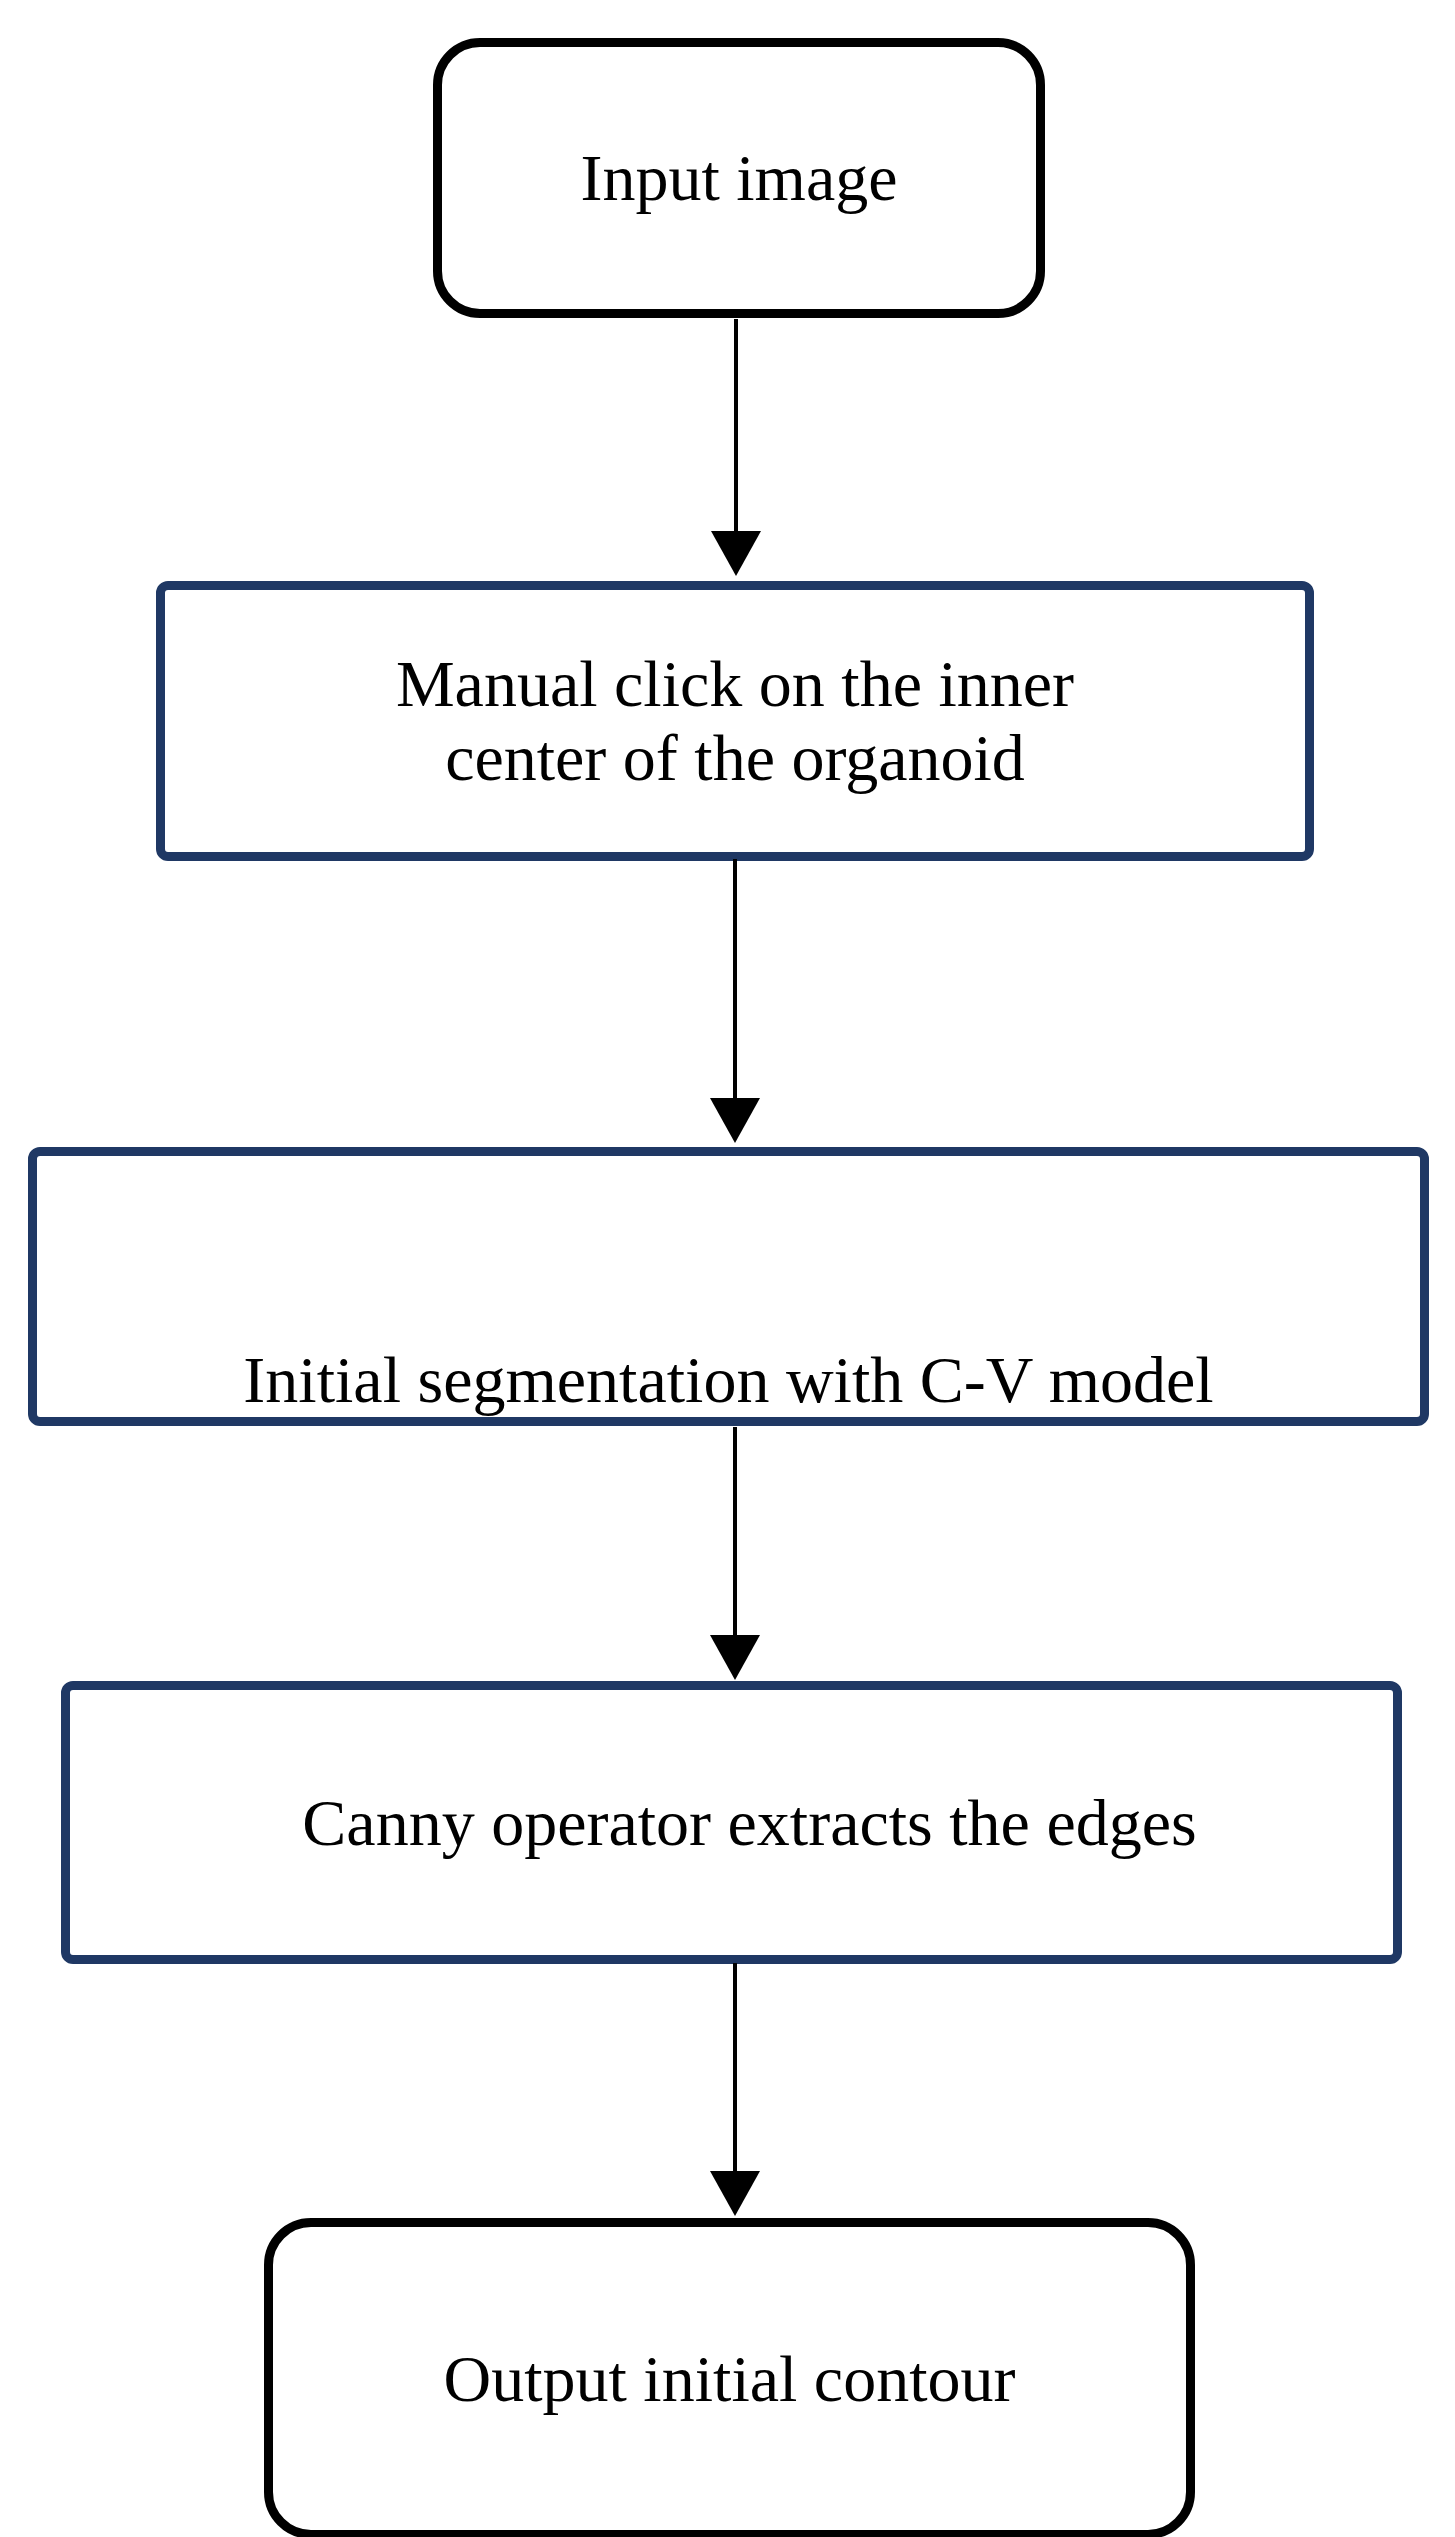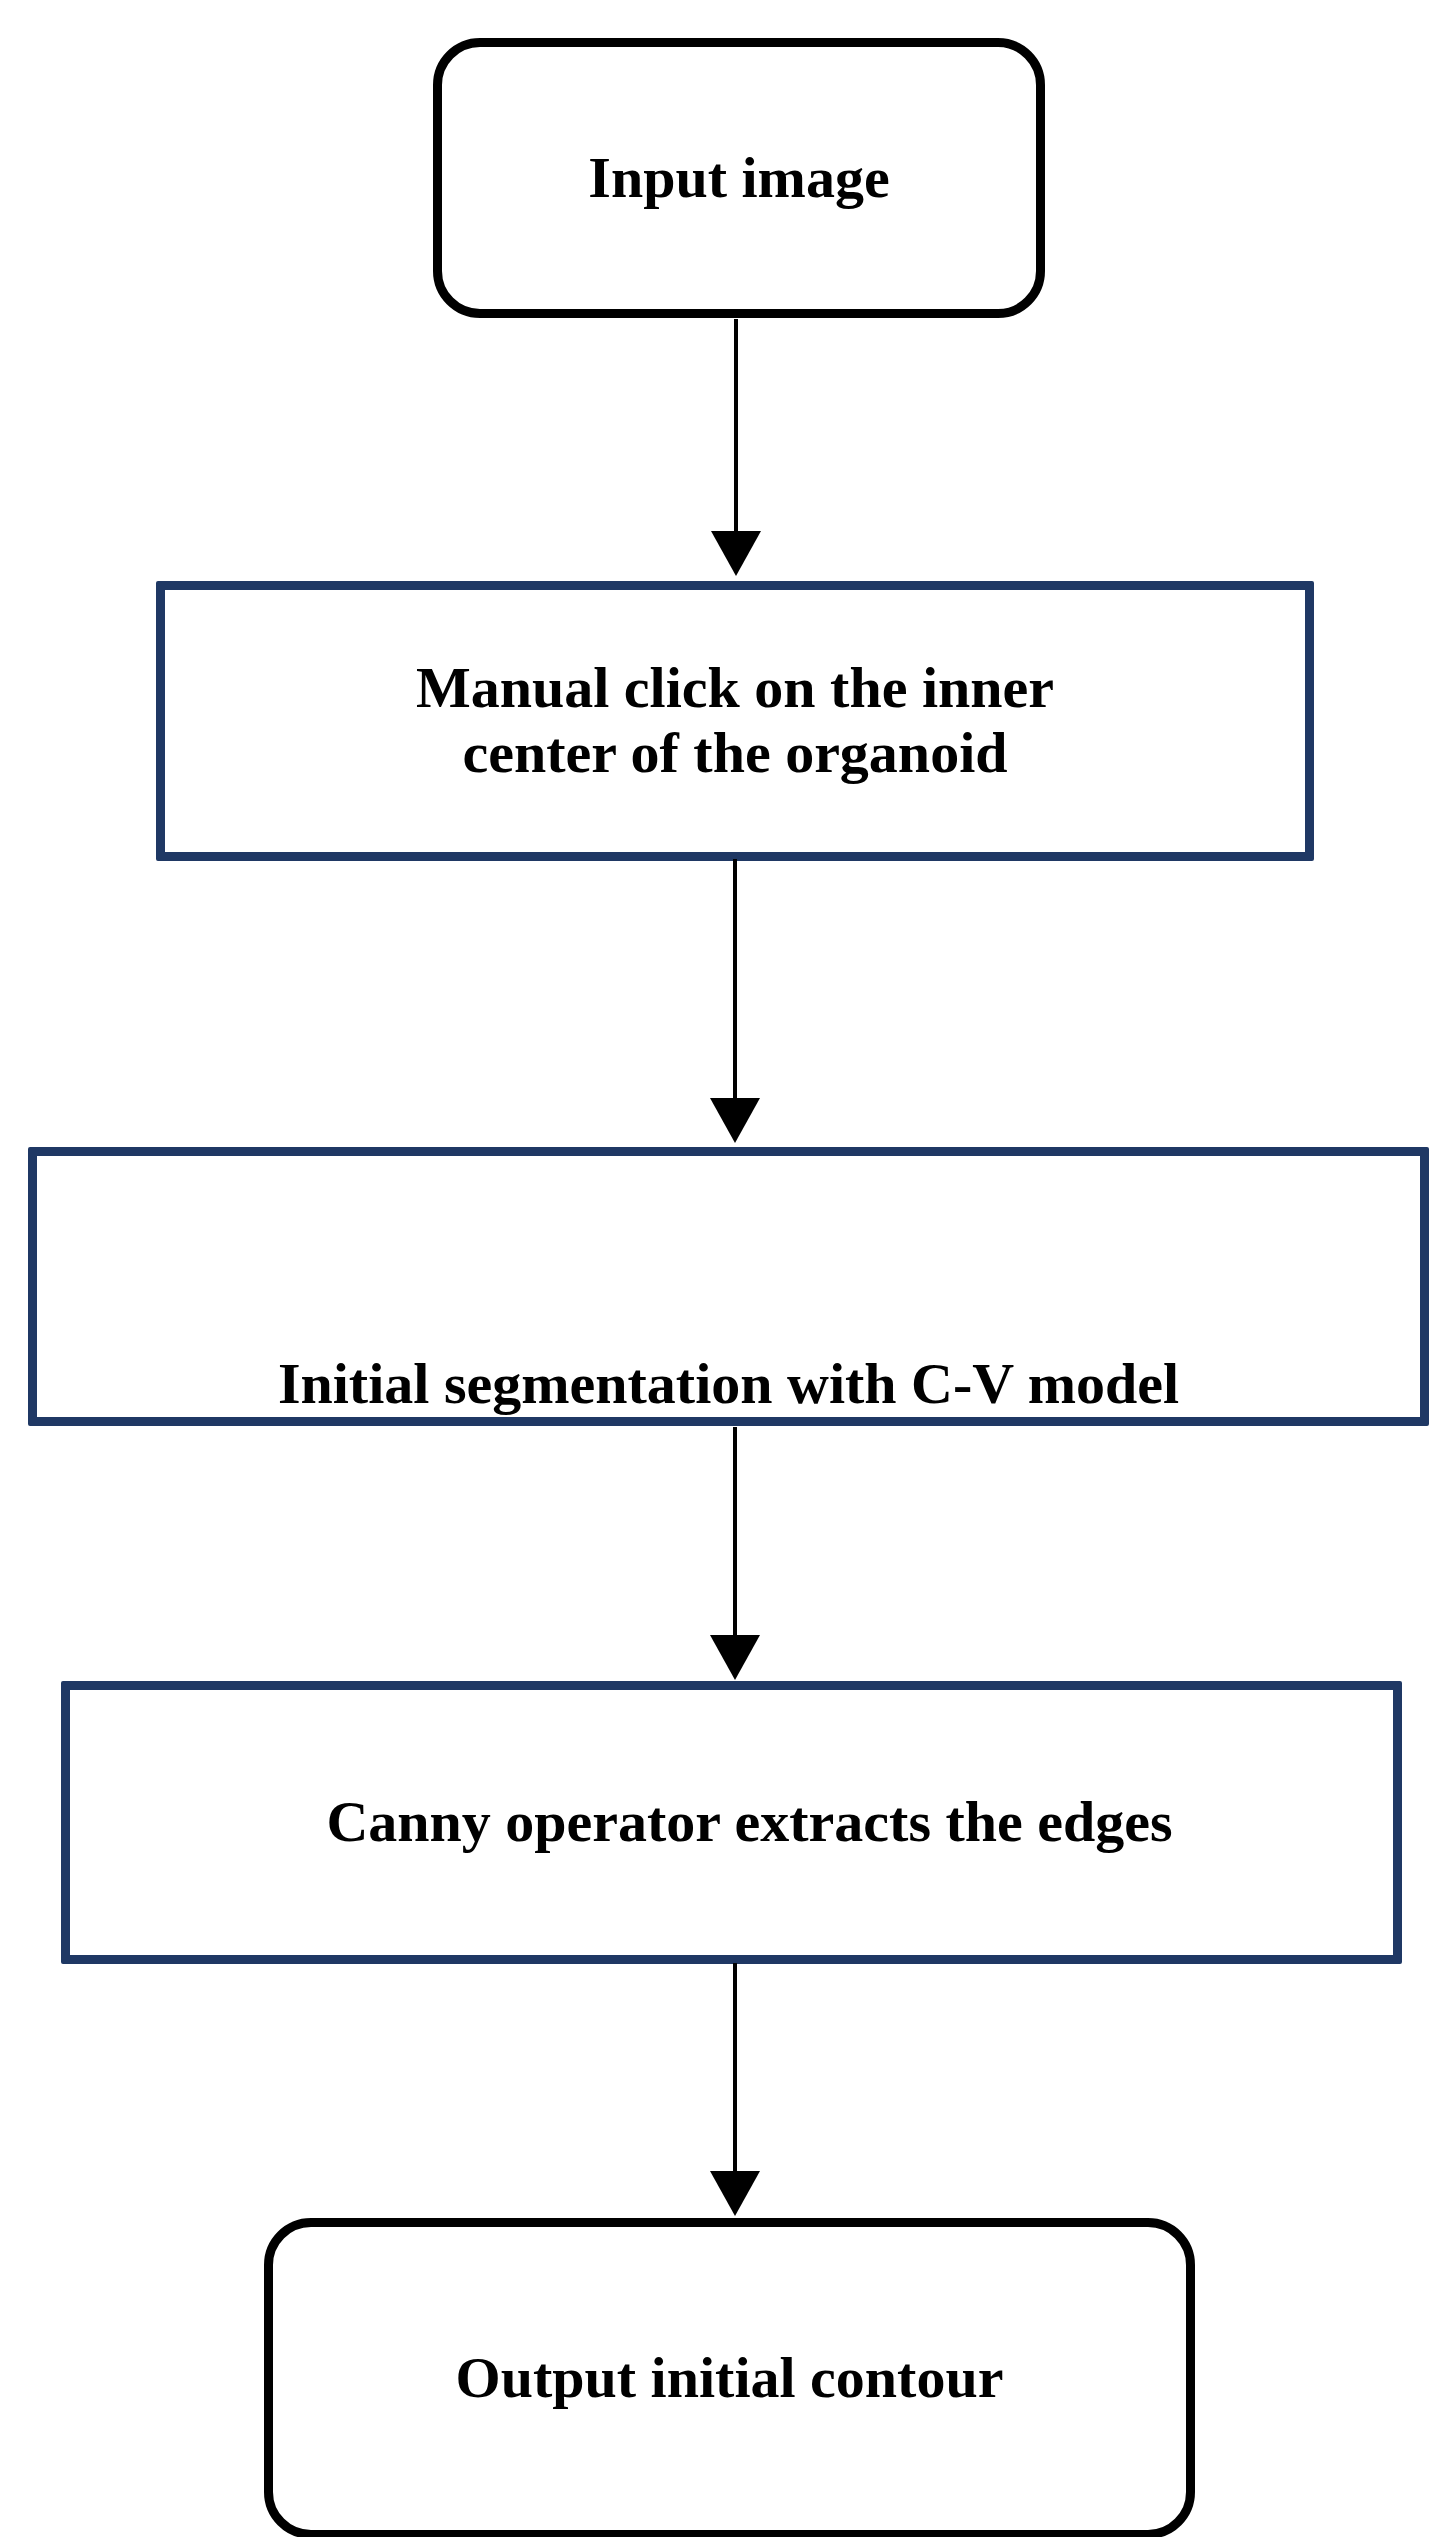--- a/index.html
+++ b/index.html
@@ -22,33 +22,32 @@
   .node{
     position:absolute;
     box-sizing:border-box;
     display:flex;
     align-items:center;
     justify-content:center;
     text-align:center;
     background:var(--bg);
   }
   .node .label{
-    font-size:58px;
+    font-size:66px;
     line-height:1.12;
     white-space:pre-line;
     padding:0 24px;
-    font-weight:bold;
   }
   .node.rounded{
     border:9.7px solid var(--black);
     border-radius:47px;
   }
   .node.rect{
     border:9.7px solid var(--navy);
-    border-radius:2px;
+    border-radius:12px;
   }
   
   .n1{left:433px;top:38px;width:612px;height:280px;}
   .n2{left:156px;top:581px;width:1158px;height:280px;}
   .n3{left:28px;top:1147px;width:1401px;height:279px;align-items:flex-end;}
   .n4{left:61px;top:1681px;width:1341px;height:283px;padding-left:36px;}
   .n5{left:264px;top:2218px;width:931px;height:321px;}
   
   .arrow{position:absolute;width:50px;}
   .arrow .shaft{

